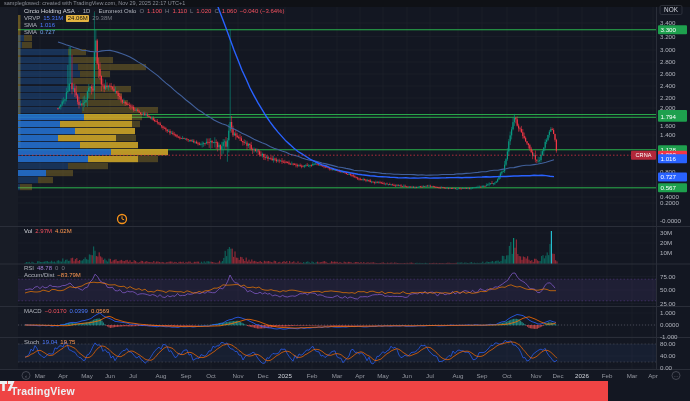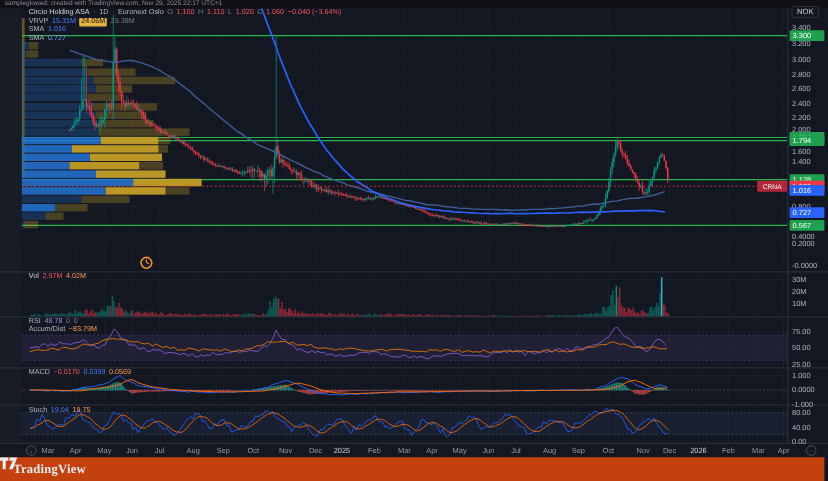--- a/index.html
+++ b/index.html
@@ -1,22 +1,22 @@
 <!DOCTYPE html>
 <html><head>
 <meta charset="utf-8">
 <style>
   html,body{margin:0;padding:0;background:#131722;}
   #app{position:relative;width:690px;height:401px;overflow:hidden;background:#131722;
        font-family:"Liberation Sans",sans-serif;}
   #topbar{position:absolute;left:0;top:0;width:690px;height:7px;background:#0f1116;
           color:#8b8f99;font-size:5.5px;line-height:7px;padding-left:4px;box-sizing:border-box;
           white-space:nowrap;}
-  #footer{position:absolute;left:0;top:381px;width:687px;height:20px;background:#c2410c;
-          display:flex;align-items:center;gap:5px;padding-left:11px;box-sizing:border-box;font-family:Liberation Serif, serif;}
+  #footer{position:absolute;left:0;top:381px;width:608px;height:20px;background:#ef4444;
+          display:flex;align-items:center;gap:5px;padding-left:11px;box-sizing:border-box;}
   #footer .brand{color:#eceff2;font-size:10.5px;font-weight:bold;letter-spacing:.2px;}
   .legend{position:absolute;display:flex;gap:3px;align-items:center;color:#b2b5be;
           font-size:6px;line-height:7px;white-space:nowrap;}
   .legend .t{color:#d8dae0;}
   .legend .dim{color:#787b86;}
   .legend .red{color:#f7525f;}
   .legend .blue{color:#4e7bff;}
   .legend .lblue{color:#6ea0e8;}
   .legend .orange{color:#ff9850;}
   .legend .purple{color:#a182d8;}

